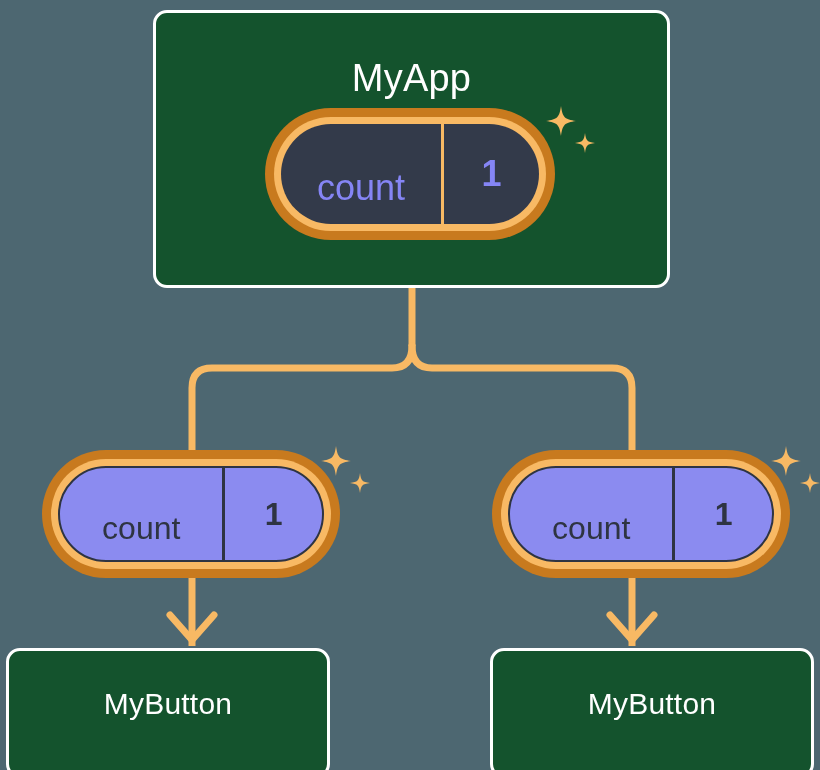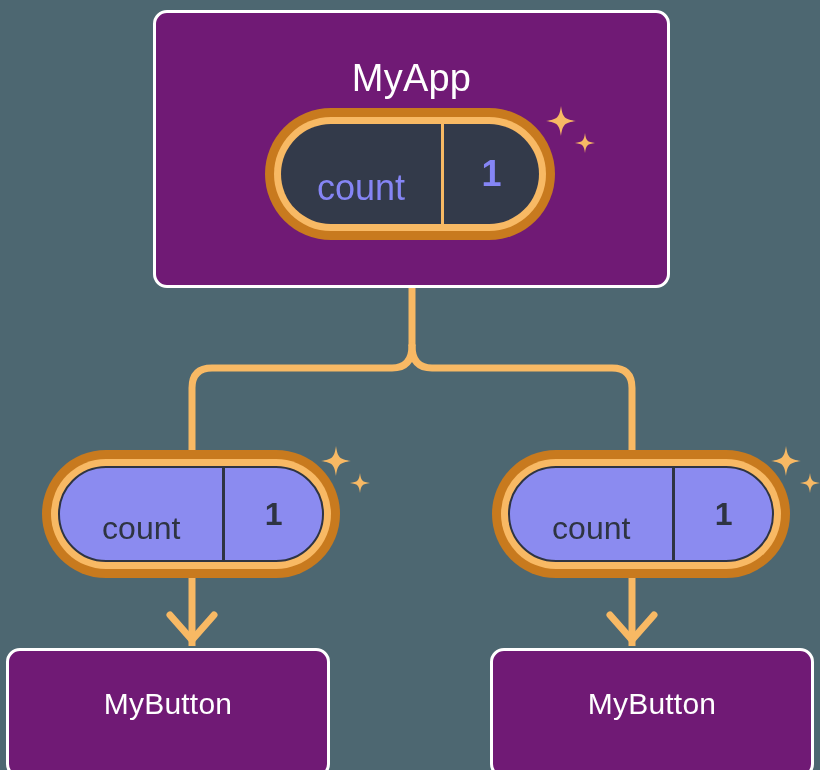--- a/index.html
+++ b/index.html
@@ -10,21 +10,21 @@
     overflow:hidden;
   }
   #stage{position:relative;width:820px;height:770px;}
 
   
   #wires{position:absolute;left:0;top:0;width:820px;height:770px;}
 
   
   .compbox{
     position:absolute;
-    background:#701a75;
+    background:#14532d;
     border:3px solid #ffffff;
     border-radius:14px;
     box-sizing:border-box;
   }
   .comp-title{
     position:absolute;
     left:0;right:0;
     text-align:center;
     color:#ffffff;
     font-size:38px;

